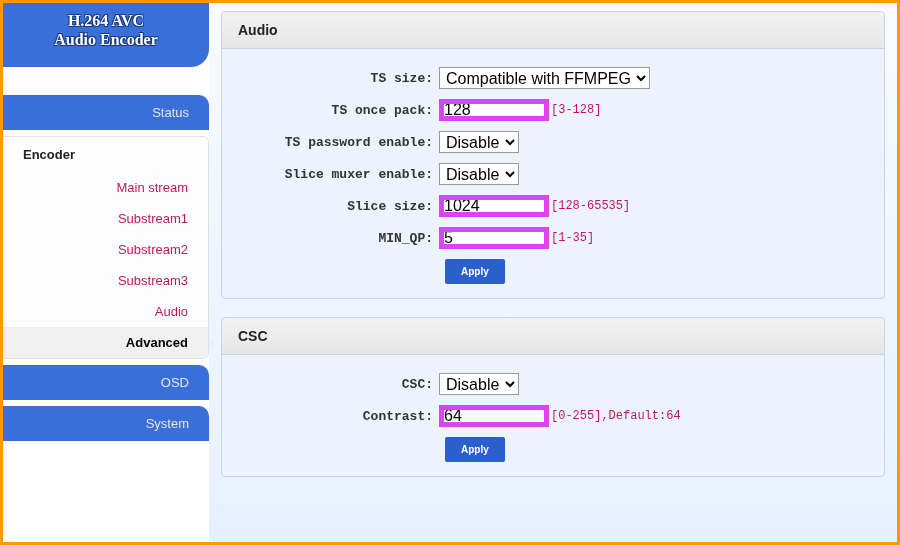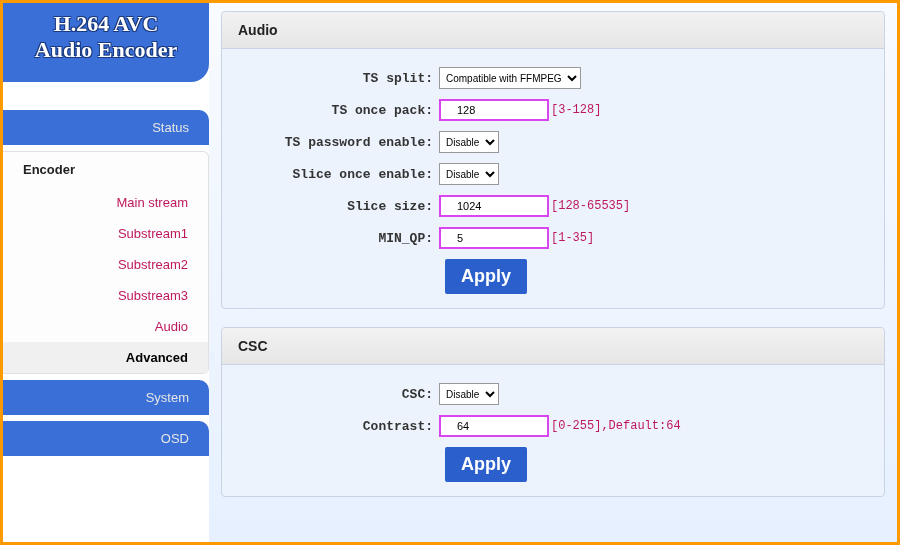--- a/index.html
+++ b/index.html
@@ -1,39 +1,39 @@
 <!DOCTYPE html>
 <html><head>
 <meta charset="utf-8">
 <style>
   * { box-sizing: border-box; margin: 0; padding: 0; }
   body { font-family: Arial, sans-serif; font-size: 13px; background: #fff; }
   .wrapper { width: 900px; height: 545px; border: 3px solid #ff9900; display: flex; overflow: hidden; }
   .sidebar { width: 206px; background: #fff; flex-shrink: 0; }
-  .logo { background: #3a6fd7; color: #fff; text-align: center; padding: 8px 4px 18px; font-family: 'Comic Sans MS', cursive; font-size: 22px; font-weight: bold; line-height: 1.2; text-shadow: -1px -1px 0 #1a3a80, 1px -1px 0 #1a3a80, -1px 1px 0 #1a3a80, 1px 1px 0 #1a3a80; border-bottom-right-radius: 18px; }
+  .logo { background: #3a6fd7; color: #fff; text-align: center; padding: 8px 4px 18px; font-family: 'Comic Sans MS', cursive; font-size: 16px; font-weight: bold; line-height: 1.2; text-shadow: -1px -1px 0 #1a3a80, 1px -1px 0 #1a3a80, -1px 1px 0 #1a3a80, 1px 1px 0 #1a3a80; border-bottom-right-radius: 18px; }
   .nav { margin-top: 28px; }
   .nav-top { background: #3a6fd7; color: #e5e5e5; text-align: right; padding: 10px 20px; border-top-right-radius: 10px; margin-bottom: 6px; cursor: pointer; }
   .nav-top + .nav-top { margin-top: 6px; }
   .nav-section { background: #fdfdfd; border: 1px solid #e0e0e0; border-left: none; border-top-right-radius: 6px; border-bottom-right-radius: 6px; margin-bottom: 6px; }
   .nav-section-title { font-weight: bold; text-align: left; padding: 10px 20px; color: #222; }
   .nav-sub { text-align: right; padding: 8px 20px; color: #be185d; cursor: pointer; }
   .nav-sub.active { background: #f0f0f0; font-weight: bold; color: #000; position: relative; }
   .nav-sub.active::after { content: ''; position: absolute; right: -6px; top: 50%; transform: translateY(-50%); width: 0; height: 0; border-top: 6px solid transparent; border-bottom: 6px solid transparent; border-right: 6px solid #e6f0ff; }
   .main { flex: 1; background: linear-gradient(#f8fbff, #e6f0ff); padding: 8px 12px; overflow-y: auto; }
   .panel { border: 1px solid #c8d4e6; border-radius: 4px; margin-bottom: 18px; background: #edf3fc; }
   .panel-head { background: linear-gradient(#f2f2f2, #e6e6e6); border-bottom: 1px solid #c8d4e6; border-top-left-radius: 4px; border-top-right-radius: 4px; padding: 10px 16px; font-weight: bold; color: #222; font-size: 14px; }
   .panel-body { padding: 18px 12px 14px; }
   .row { display: flex; align-items: center; margin-bottom: 10px; }
   .row-label { width: 205px; text-align: right; font-family: 'Courier New', monospace; font-weight: bold; color: #333; padding-right: 6px; }
   .row-field { display: flex; align-items: center; gap: 0; }
-  .row-field input[type="text"] { width: 110px; height: 22px; border: 2px solid #d946ef; padding: 2px 16px; font-family: Arial; font-size: 11px; }
-  .row-field select { height: 22px; border: 1px solid #999; font-size: 10px; background: #fff; padding: 1px 2px; }
+  .row-field input[type="text"] { width: 110px; height: 22px; border: 5px solid #d946ef; padding: 2px 0; font-family: Arial; font-size: 16px; }
+  .row-field select { height: 22px; border: 1px solid #999; font-size: 16px; background: #fff; padding: 1px 2px; }
   .hint { font-family: 'Courier New', monospace; color: #be185d; margin-left: 2px; font-size: 12px; }
   .apply-row { padding-left: 211px; margin-top: 6px; }
-  .apply-btn { background: #2a5fcc; color: #fff; border: none; padding: 7px 16px; font-size: 18px; font-weight: bold; cursor: pointer; border-radius: 2px; }
+  .apply-btn { background: #2a5fcc; color: #fff; border: none; padding: 7px 16px; font-size: 10px; font-weight: bold; cursor: pointer; border-radius: 2px; }
 </style>
 </head>
 <body>
 
 <div class="wrapper">
   <div class="sidebar">
     <div class="logo">
       <div>H.264 AVC</div>
       <div>Audio Encoder</div>
     </div>
@@ -41,32 +41,32 @@
       <div class="nav-top">Status</div>
       <div class="nav-section">
         <div class="nav-section-title">Encoder</div>
         <div class="nav-sub">Main stream</div>
         <div class="nav-sub">Substream1</div>
         <div class="nav-sub">Substream2</div>
         <div class="nav-sub">Substream3</div>
         <div class="nav-sub">Audio</div>
         <div class="nav-sub active">Advanced</div>
       </div>
+      <div class="nav-top">OSD</div>
       <div class="nav-top">System</div>
-      <div class="nav-top">OSD</div>
     </div>
   </div>
 
   <div class="main">
     <div class="panel">
       <div class="panel-head">Audio</div>
       <div class="panel-body">
 
         <div class="row">
-          <div class="row-label">TS split:</div>
+          <div class="row-label">TS size:</div>
           <div class="row-field">
             <select><option>Compatible with FFMPEG</option></select>
           </div>
         </div>
 
         <div class="row">
           <div class="row-label">TS once pack:</div>
           <div class="row-field">
             <input type="text" value="128" style="">
             <span class="hint">[3-128]</span>
@@ -74,21 +74,21 @@
         </div>
 
         <div class="row">
           <div class="row-label">TS password enable:</div>
           <div class="row-field">
             <select><option>Disable</option></select>
           </div>
         </div>
 
         <div class="row">
-          <div class="row-label">Slice once enable:</div>
+          <div class="row-label">Slice muxer enable:</div>
           <div class="row-field">
             <select><option>Disable</option></select>
           </div>
         </div>
 
         <div class="row">
           <div class="row-label">Slice size:</div>
           <div class="row-field">
             <input type="text" value="1024" style="">
             <span class="hint">[128-65535]</span>

